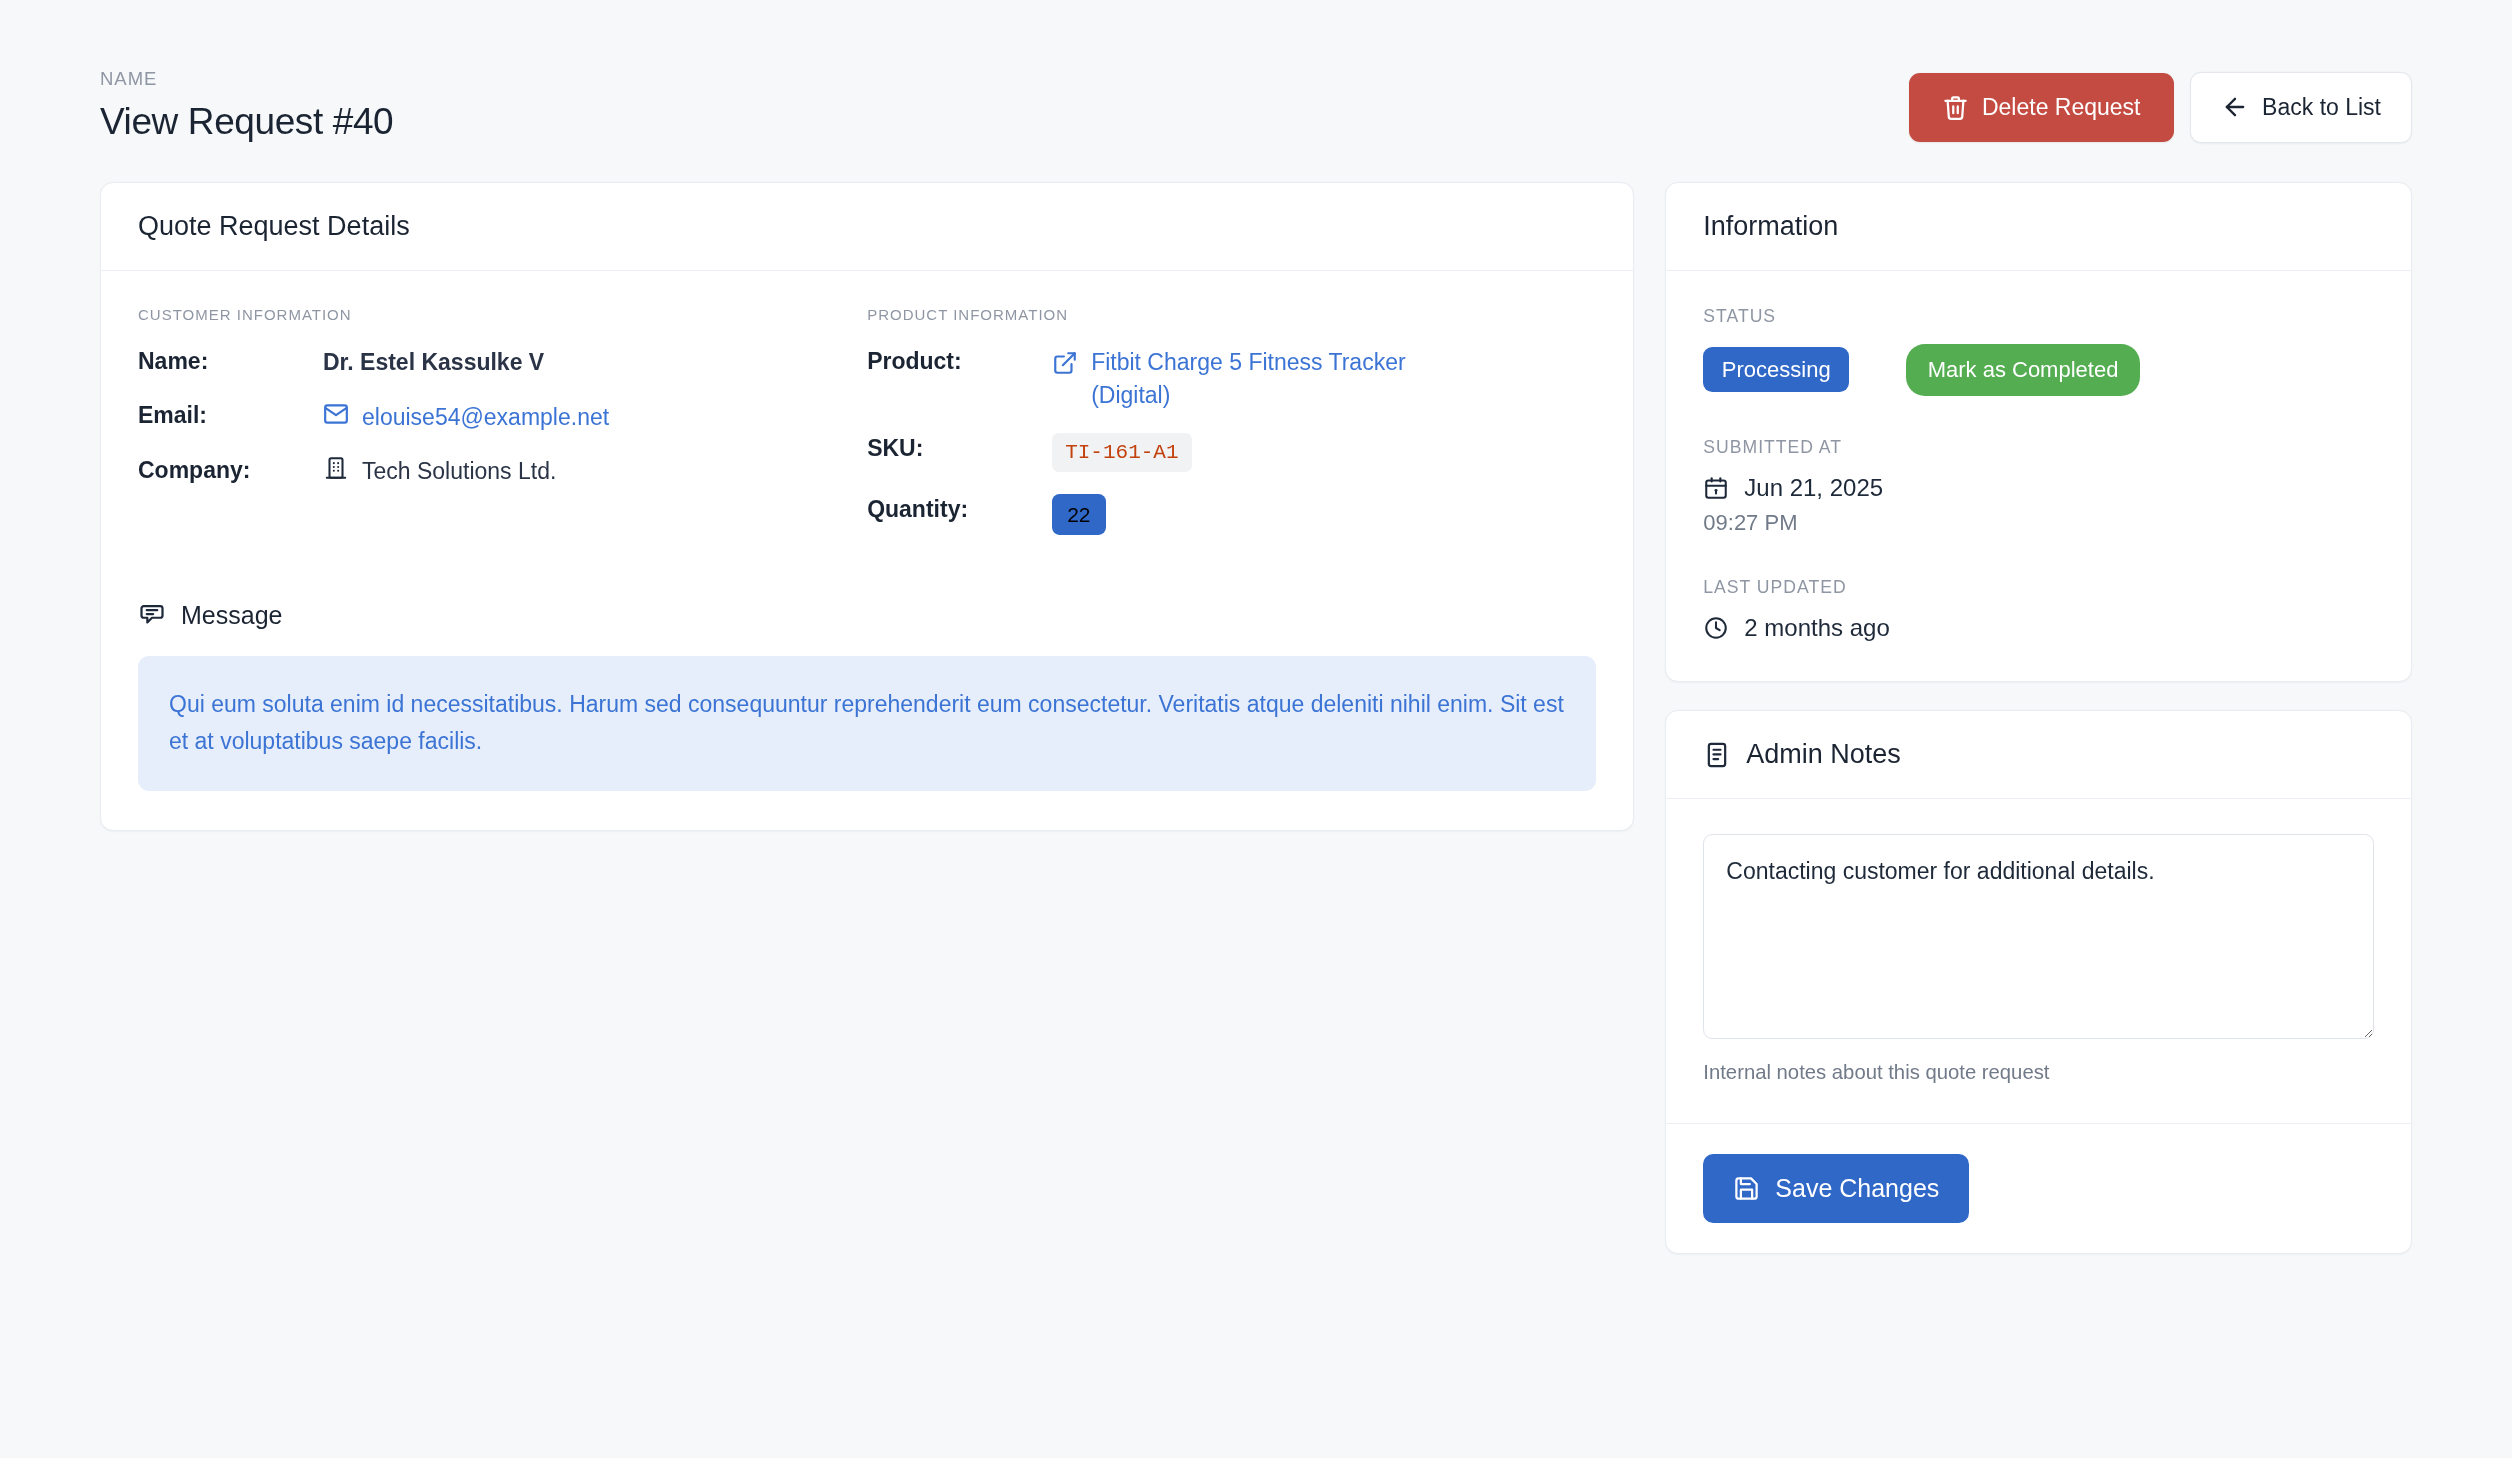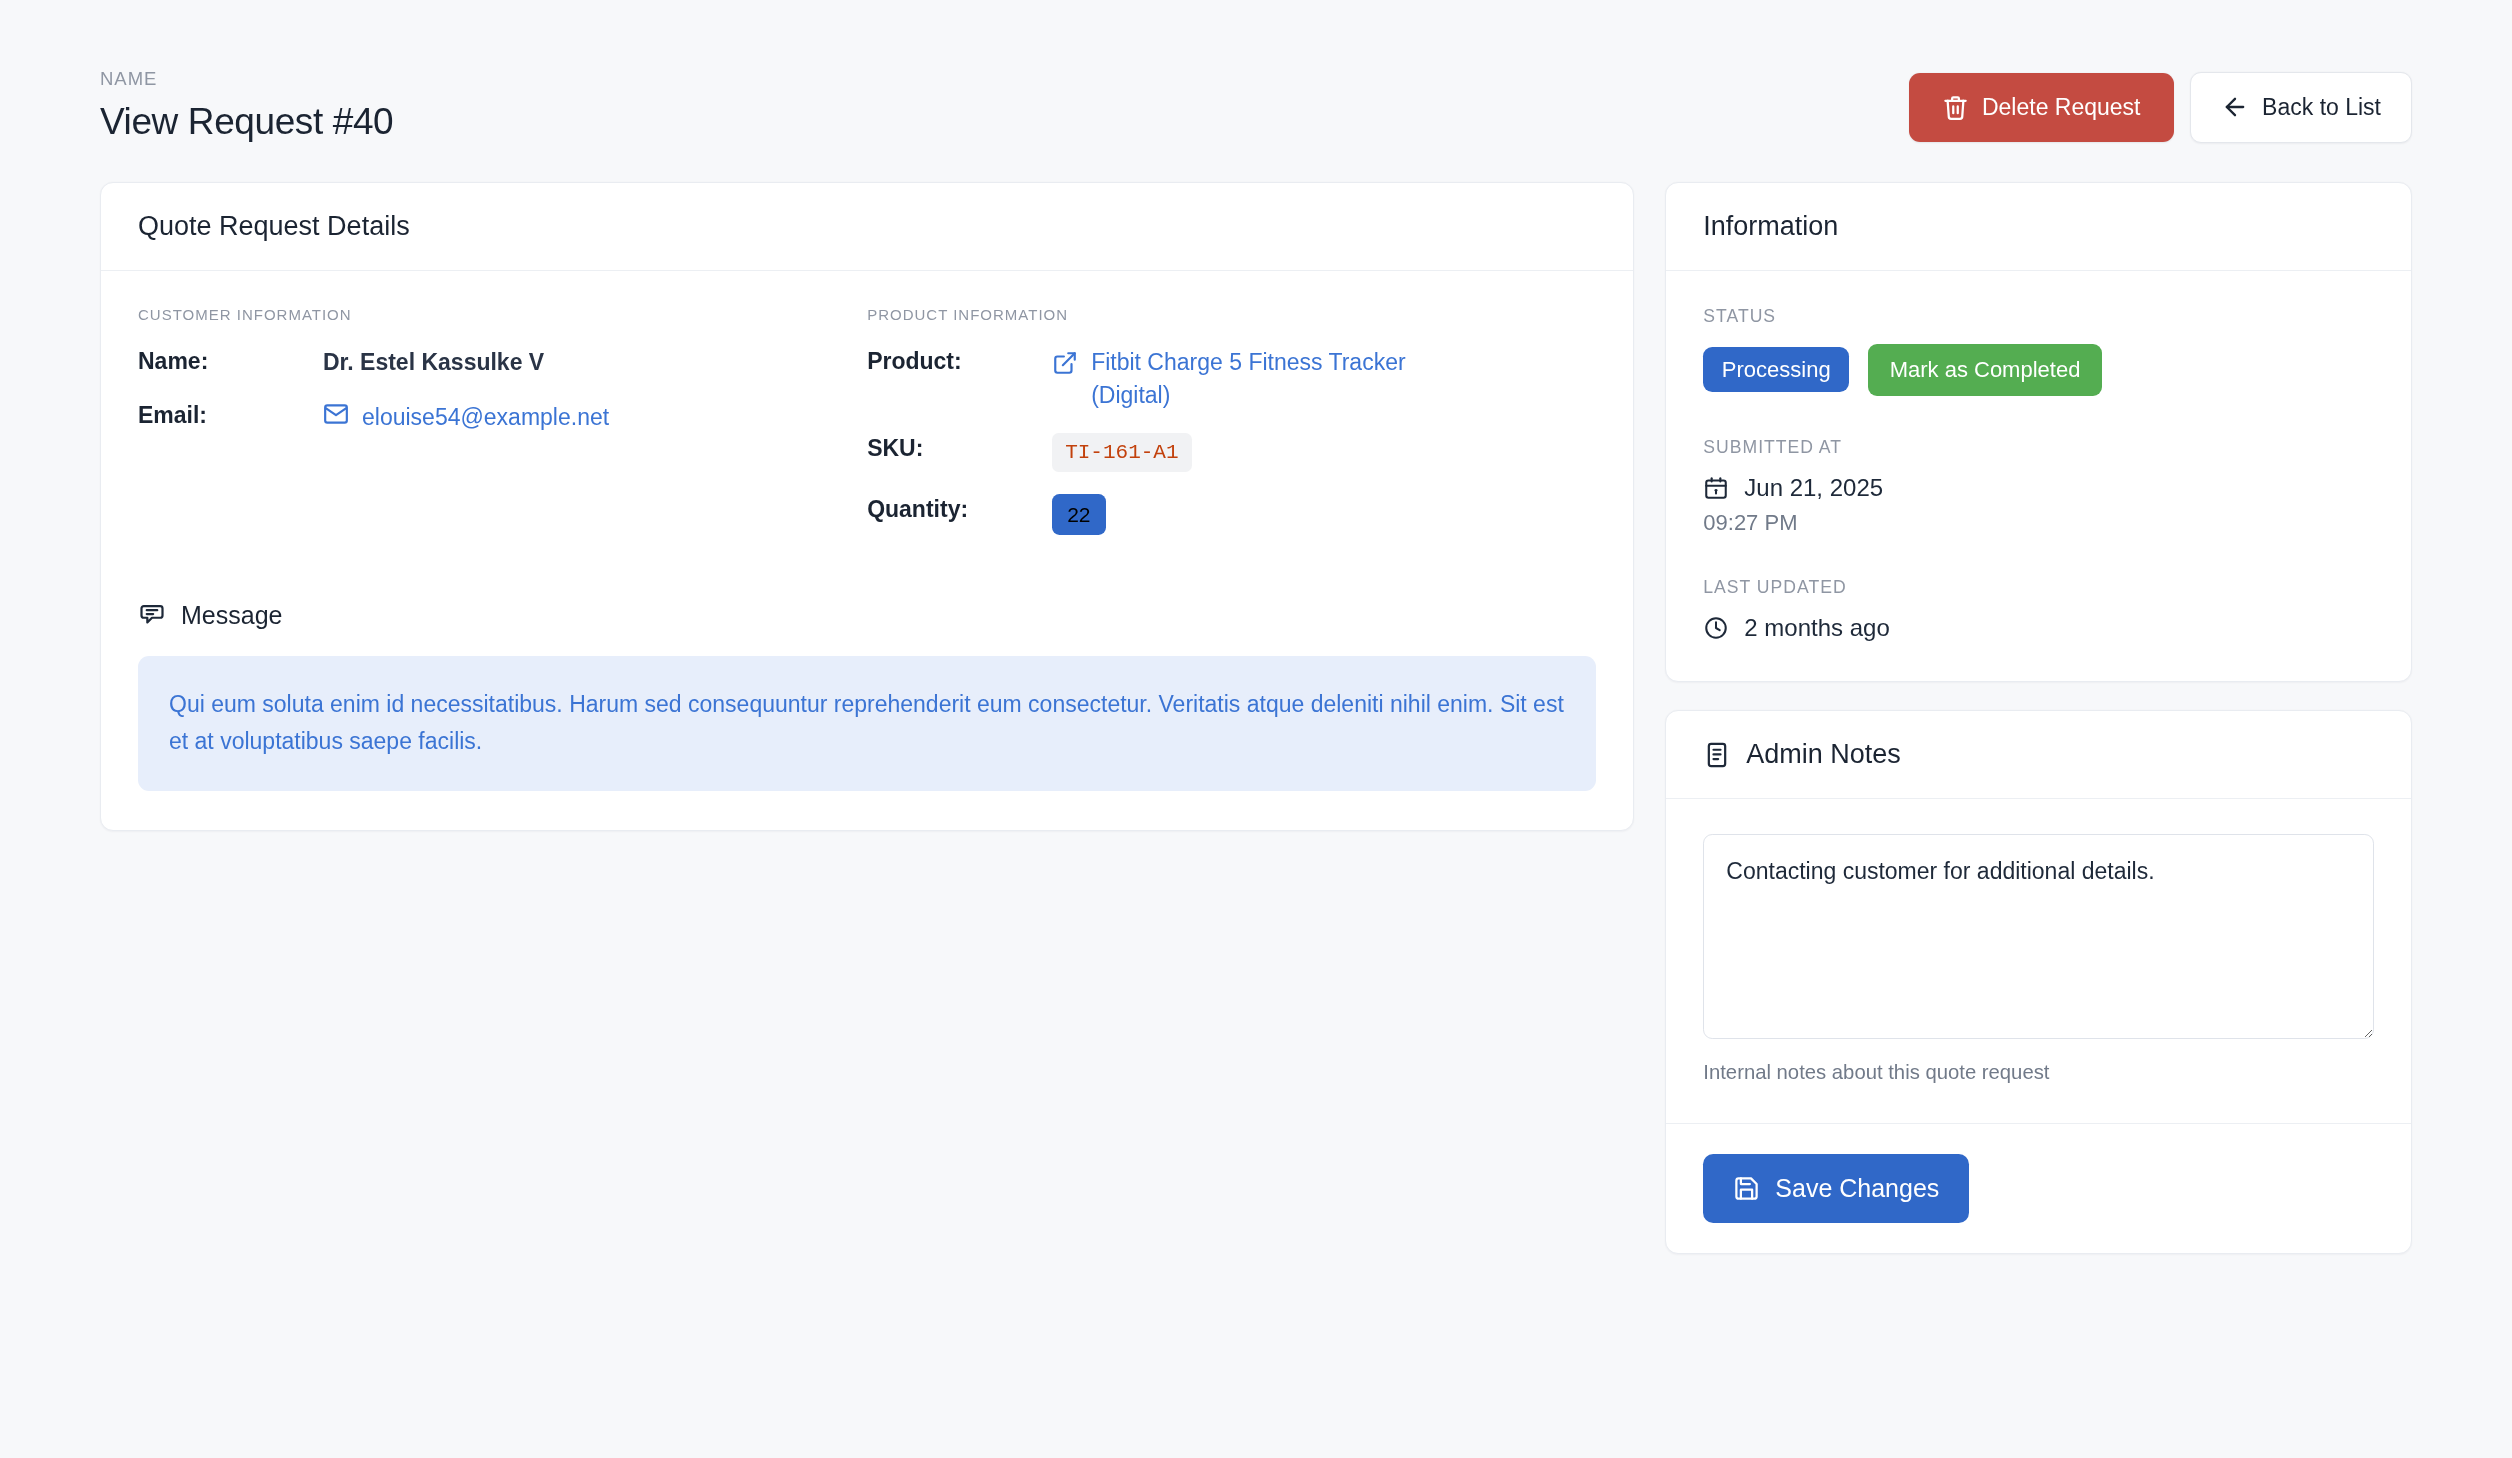--- a/index.html
+++ b/index.html
@@ -189,25 +189,26 @@
     background: #3068c8;
     color: #ffffff;
     border-radius: 9.2px;
     padding: 9.2px 18.5px;
     font-size: 22px;
   }
   .btn-complete {
     background: #54ad51;
     color: #ffffff;
     border: none;
-    border-radius: 9px;
+    border-radius: 19px;
     padding: 13px 22px;
     font-size: 22px;
     font-family: inherit;
     cursor: pointer;
+    margin-left: 38px;
   }
   .info-value {
     display: flex;
     align-items: center;
     gap: 15px;
     font-size: 24px;
     color: #1e2939;
   }
   .info-sub {
     font-size: 22px;
@@ -314,20 +315,33 @@
                   <span class="icon">
                     <svg width="26" height="26" viewBox="0 0 24 24" fill="none" stroke="#3b74d4" stroke-width="2" stroke-linecap="round" stroke-linejoin="round">
                       <rect x="2" y="4" width="20" height="16" rx="2"></rect>
                       <polyline points="2.5 6.5 12 13 21.5 6.5"></polyline>
                     </svg>
                   </span>
                   <a class="link">elouise54@example.net</a>
                 </div>
               </div>
 
+              <div class="field-row">
+                <div class="field-key">Company:</div>
+                <div class="field-val">
+                  <span class="icon">
+                    <svg width="26" height="26" viewBox="0 0 24 24" fill="none" stroke="#1e2939" stroke-width="1.9" stroke-linecap="round" stroke-linejoin="round">
+                      <rect x="6" y="3" width="12" height="18" rx="1.5"></rect>
+                      <line x1="3.5" y1="21" x2="20.5" y2="21"></line>
+                      <path d="M10 7.5h0M14 7.5h0M10 11h0M14 11h0M10 14.5h0M14 14.5h0"></path>
+                    </svg>
+                  </span>
+                  <span>Tech Solutions Ltd.</span>
+                </div>
+              </div>
             </div>
 
             <div class="detail-col">
               <div class="section-label">PRODUCT INFORMATION</div>
 
               <div class="field-row">
                 <div class="field-key">Product:</div>
                 <div class="field-val" style="max-width:370px;">
                   <span class="icon" style="margin-top:3.7px;">
                     <svg width="26" height="26" viewBox="0 0 24 24" fill="none" stroke="#3b74d4" stroke-width="2" stroke-linecap="round" stroke-linejoin="round">

